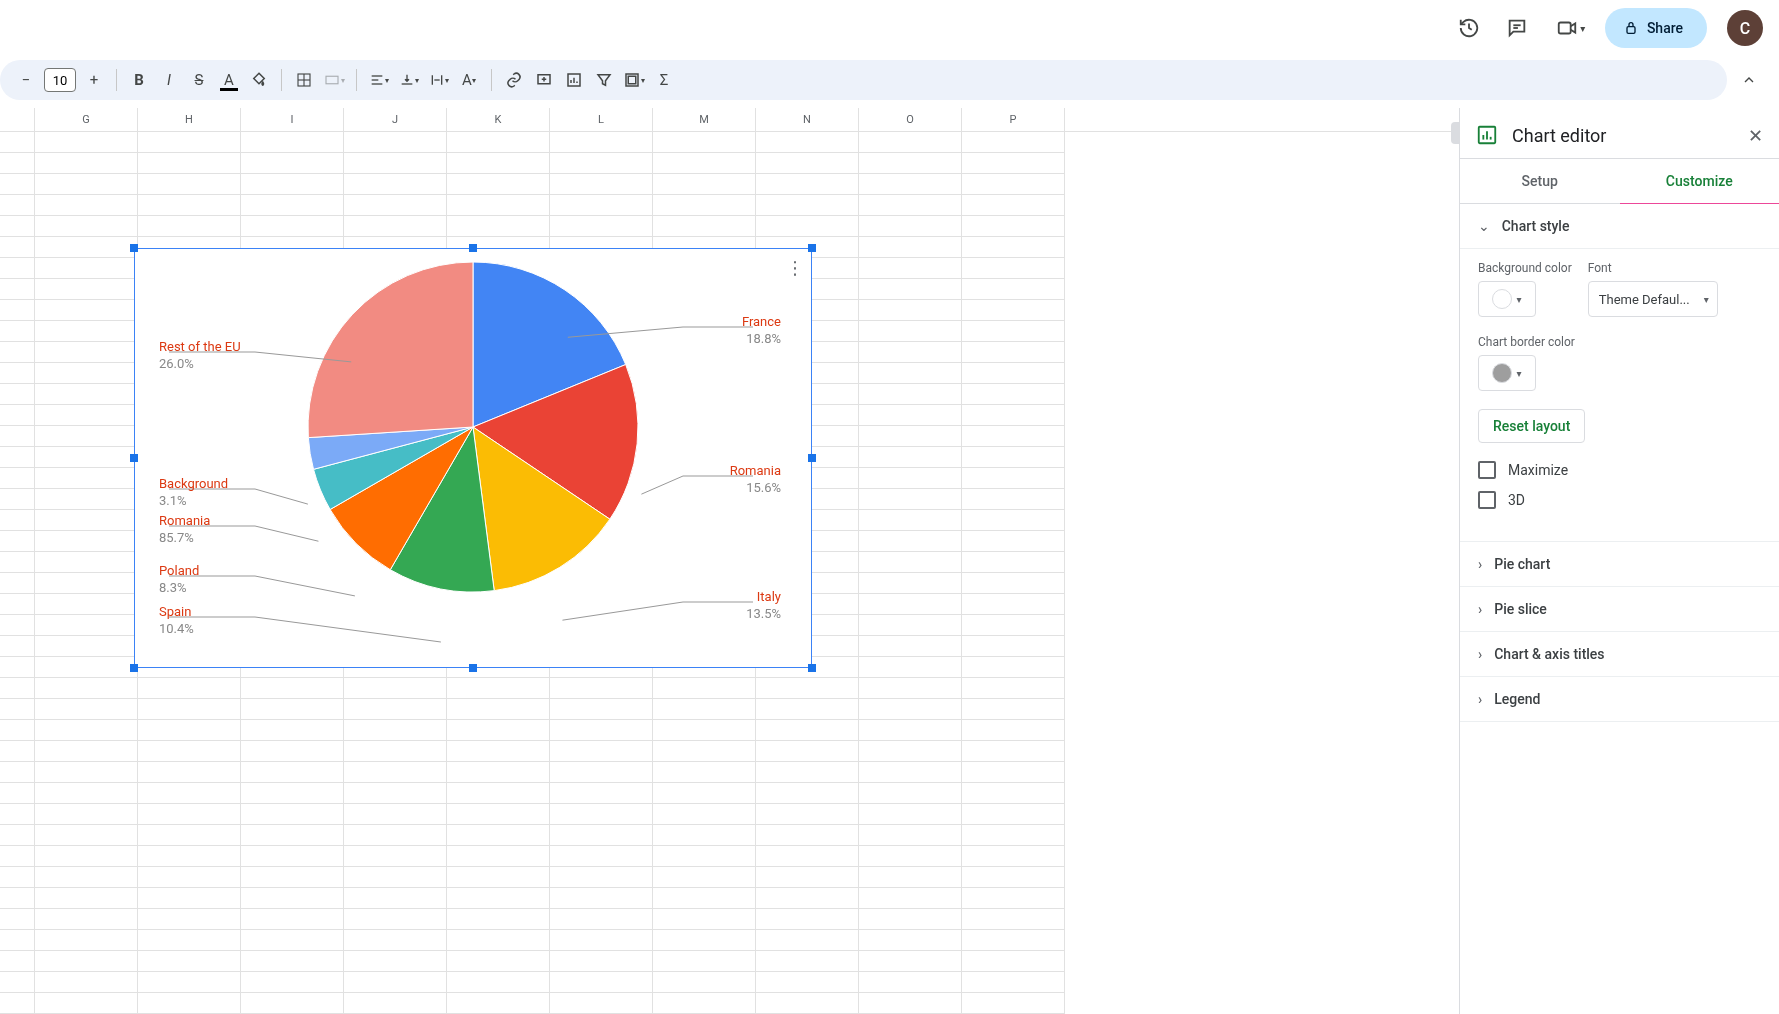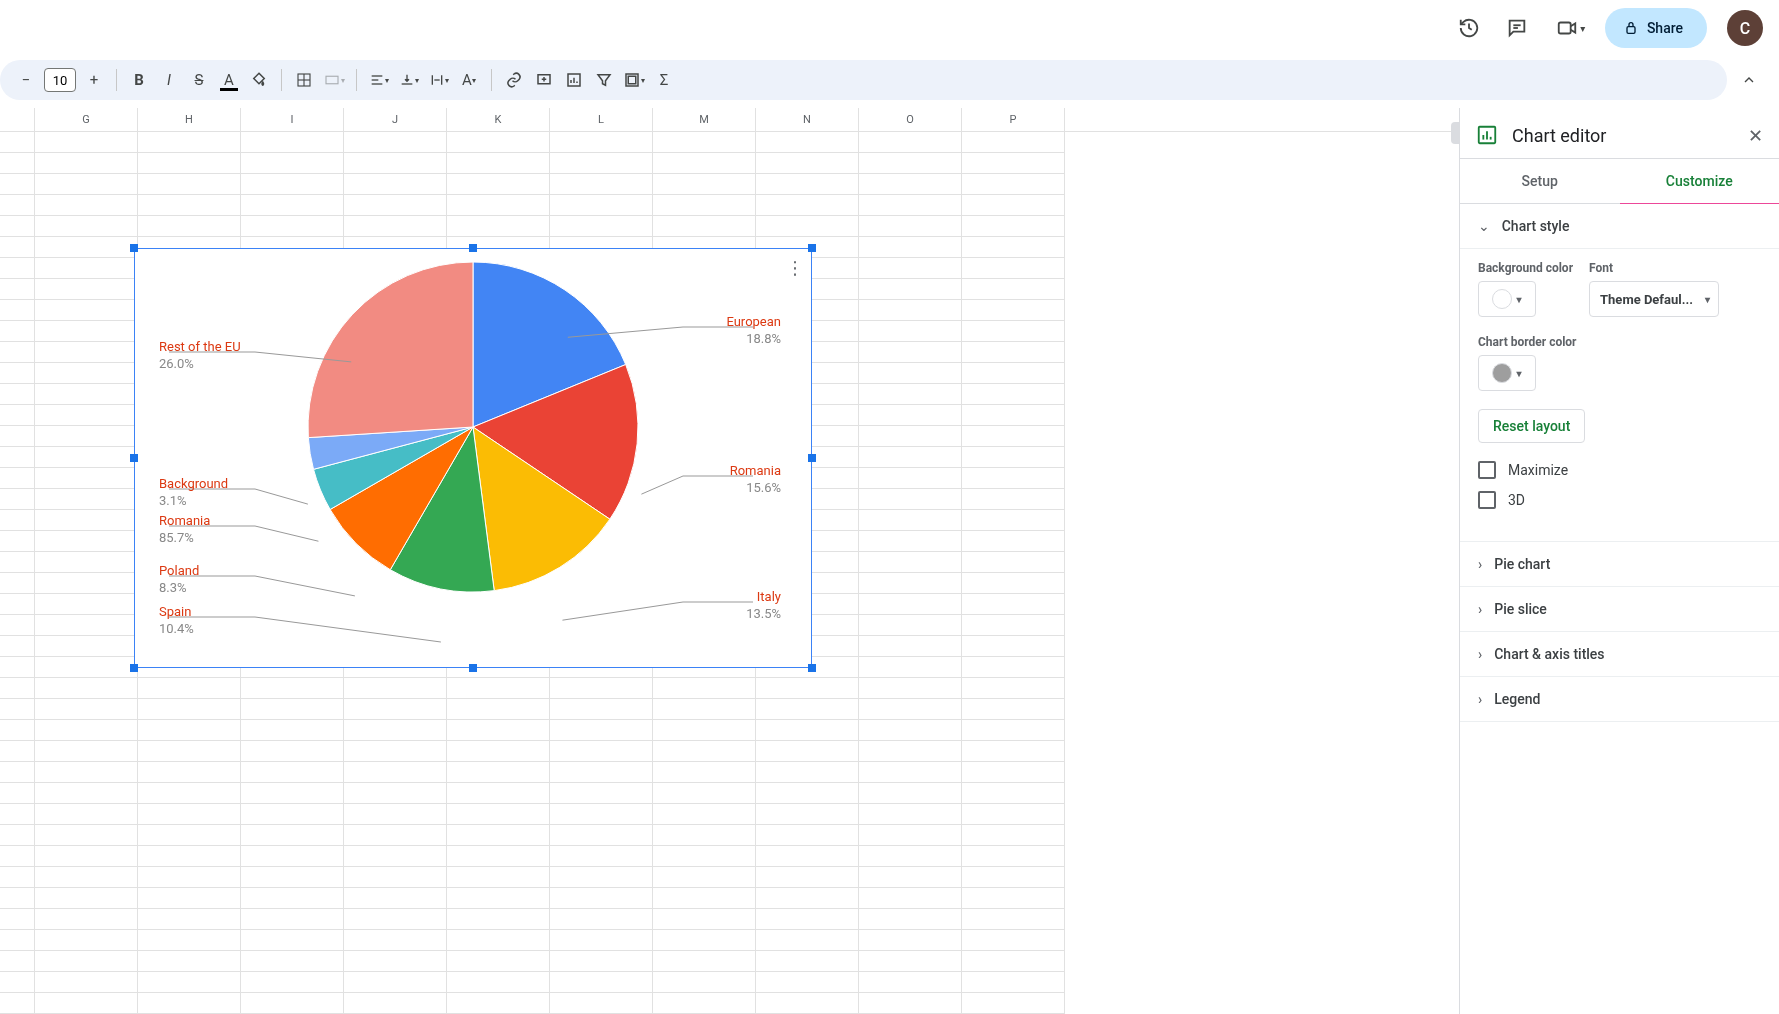--- a/index.html
+++ b/index.html
@@ -209,21 +209,21 @@
   color: #3c4043;
   cursor: pointer;
   border-bottom: 1px solid #eceff1;
 }
 .sb-section-hdr.collapsed { border-bottom: 1px solid #eceff1; }
 .sb-section-body {
   padding: 12px 18px 20px 18px;
   border-bottom: 1px solid #eceff1;
 }
 .sb-row { display: flex; gap: 16px; margin-bottom: 18px; }
-.sb-field { display: flex; flex-direction: column; gap: 6px; font-weight: bold; }
+.sb-field { display: flex; flex-direction: column; gap: 6px; }
 .sb-label { font-size: 12px; color: #5f6368; }
 .color-picker {
   width: 58px; height: 36px;
   border: 1px solid #dadce0; border-radius: 4px;
   display: flex; align-items: center; justify-content: center; gap: 4px;
   cursor: pointer;
 }
 .swatch { width: 20px; height: 20px; border-radius: 50%; border: 1px solid #dadce0; }
 .swatch.white { background: #fff; }
 .swatch.grey { background: #9e9e9e; }
@@ -986,21 +986,21 @@
           <polyline points="506.4217633889191,245.17099716803858 548,227 618,227" fill="none" stroke="#999" stroke-width="1"></polyline>
           <polyline points="427.46614650785125,371.17342952535364 548,353 618,353" fill="none" stroke="#999" stroke-width="1"></polyline>
           <polyline points="216.22042226413578,112.89107206214246 120,103 34,103" fill="none" stroke="#999" stroke-width="1"></polyline>
           <polyline points="172.90235780255315,255.13785651905707 120,240 34,240" fill="none" stroke="#999" stroke-width="1"></polyline>
           <polyline points="183.43523077713897,292.2222124863196 120,277 34,277" fill="none" stroke="#999" stroke-width="1"></polyline>
           <polyline points="219.90040480340127,346.91247379483076 120,327 34,327" fill="none" stroke="#999" stroke-width="1"></polyline>
           <polyline points="305.8743623509851,393.0078244518913 120,368 34,368" fill="none" stroke="#999" stroke-width="1"></polyline>
         </svg>
 
       <div class="label right" style="top:65px; right:30px;">
-        <div class="name">European</div>
+        <div class="name">France</div>
         <div class="pct">18.8%</div>
       </div>
       <div class="label right" style="top:214px; right:30px;">
         <div class="name">Romania</div>
         <div class="pct">15.6%</div>
       </div>
       <div class="label right" style="top:340px; right:30px;">
         <div class="name">Italy</div>
         <div class="pct">13.5%</div>
       </div>

